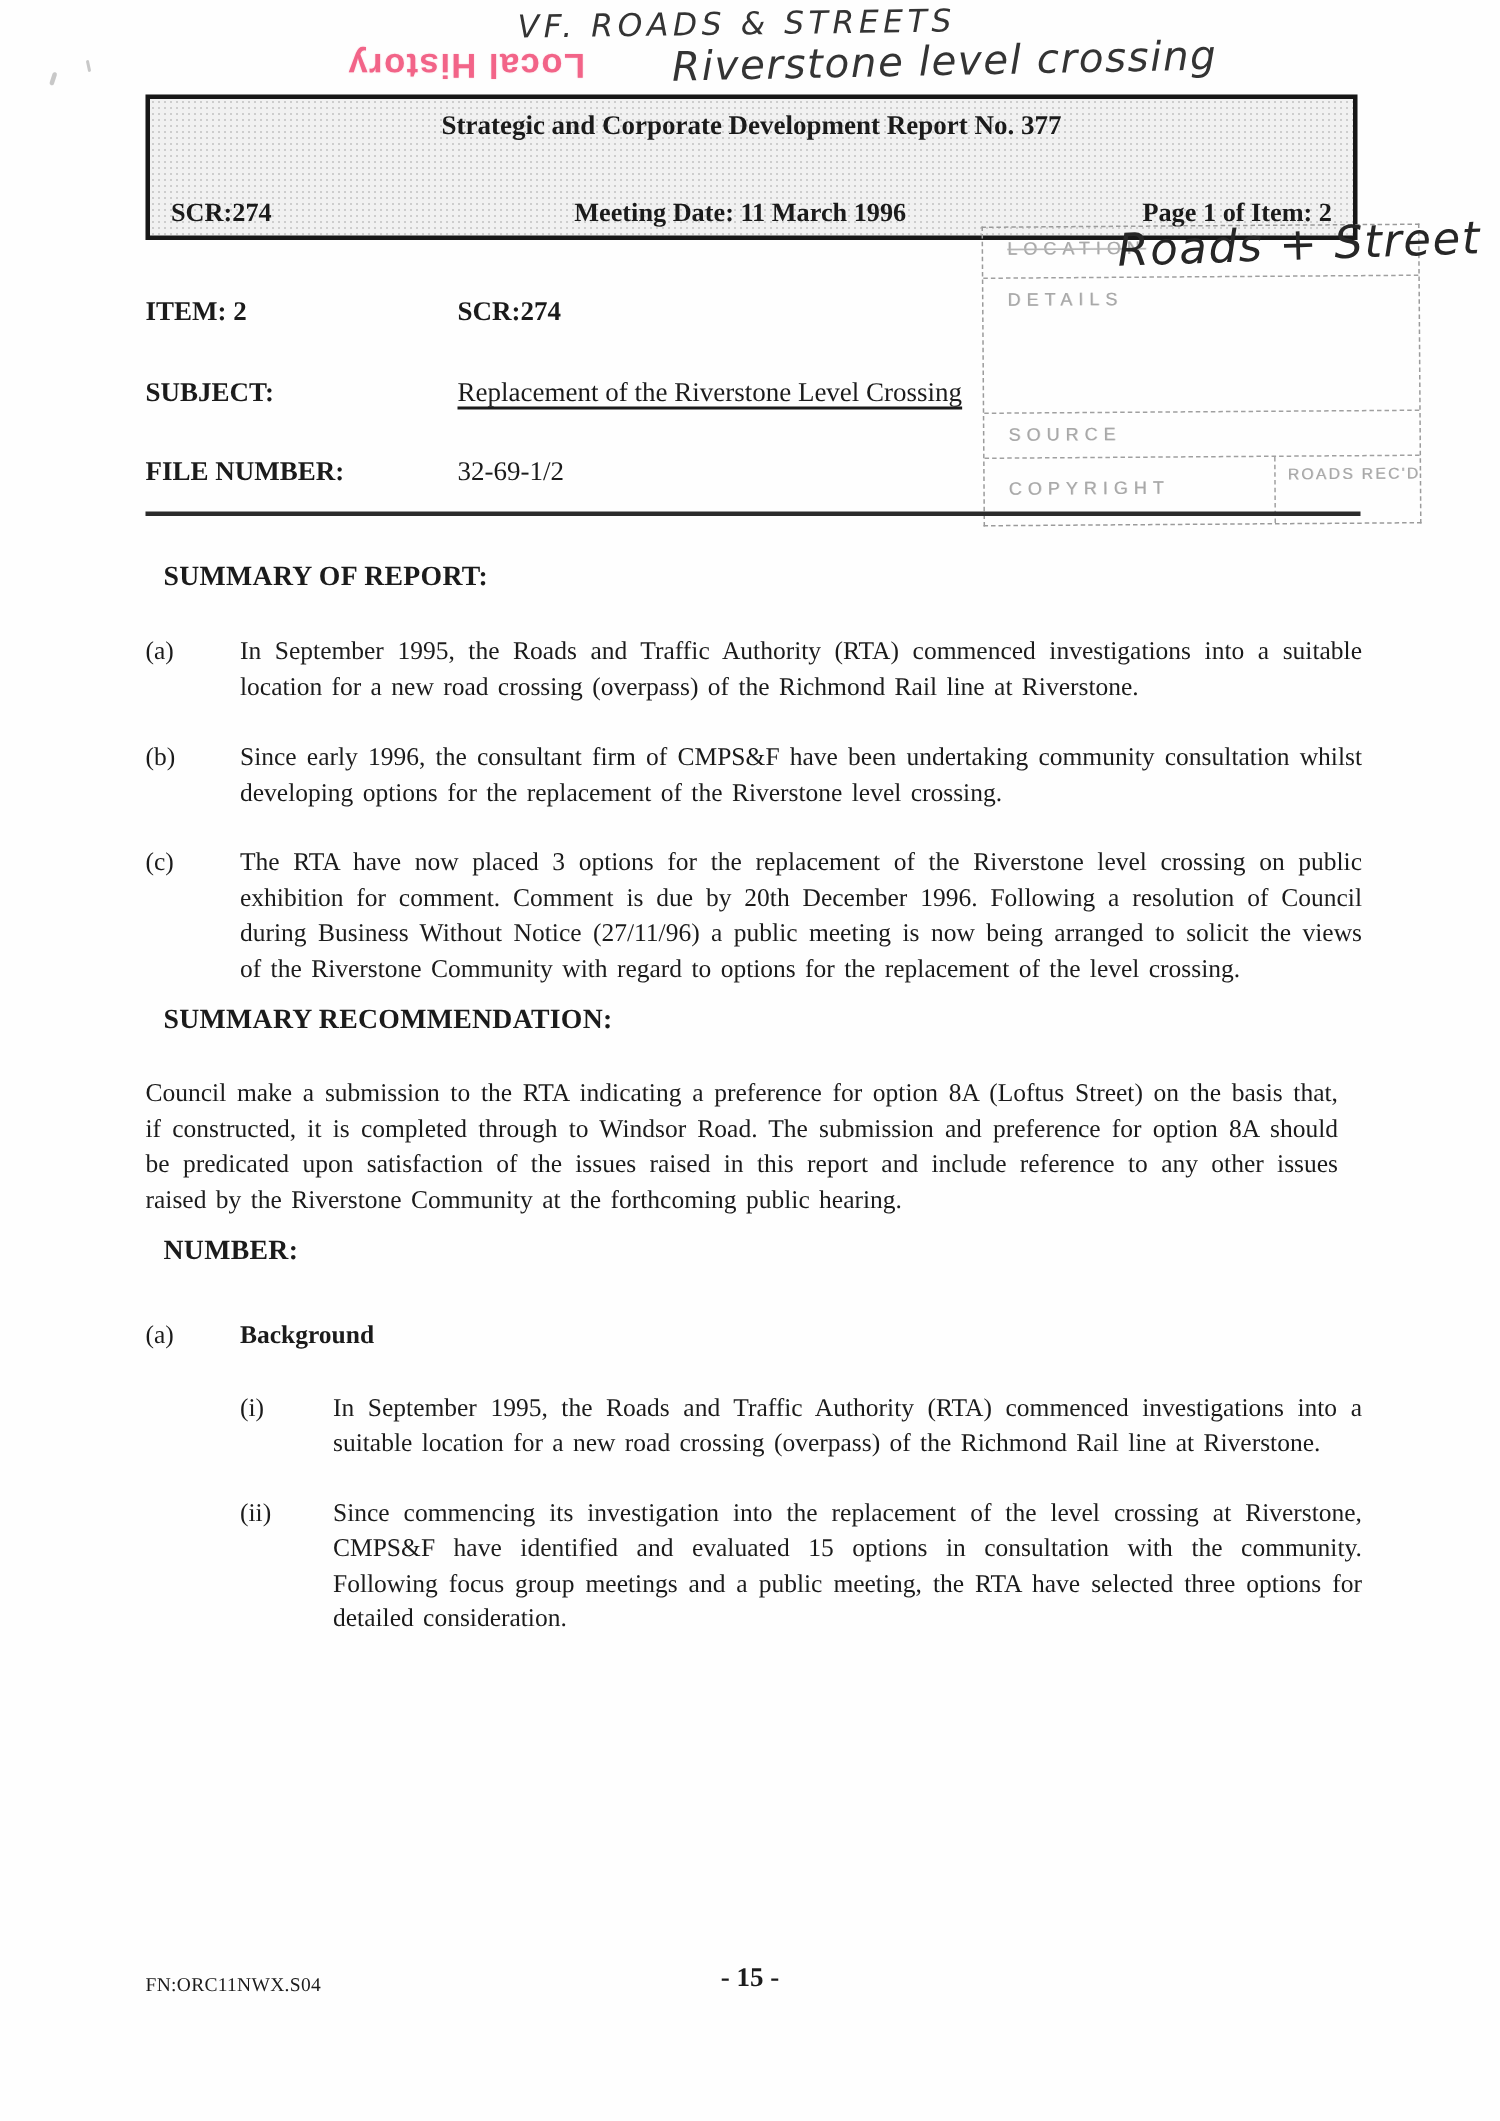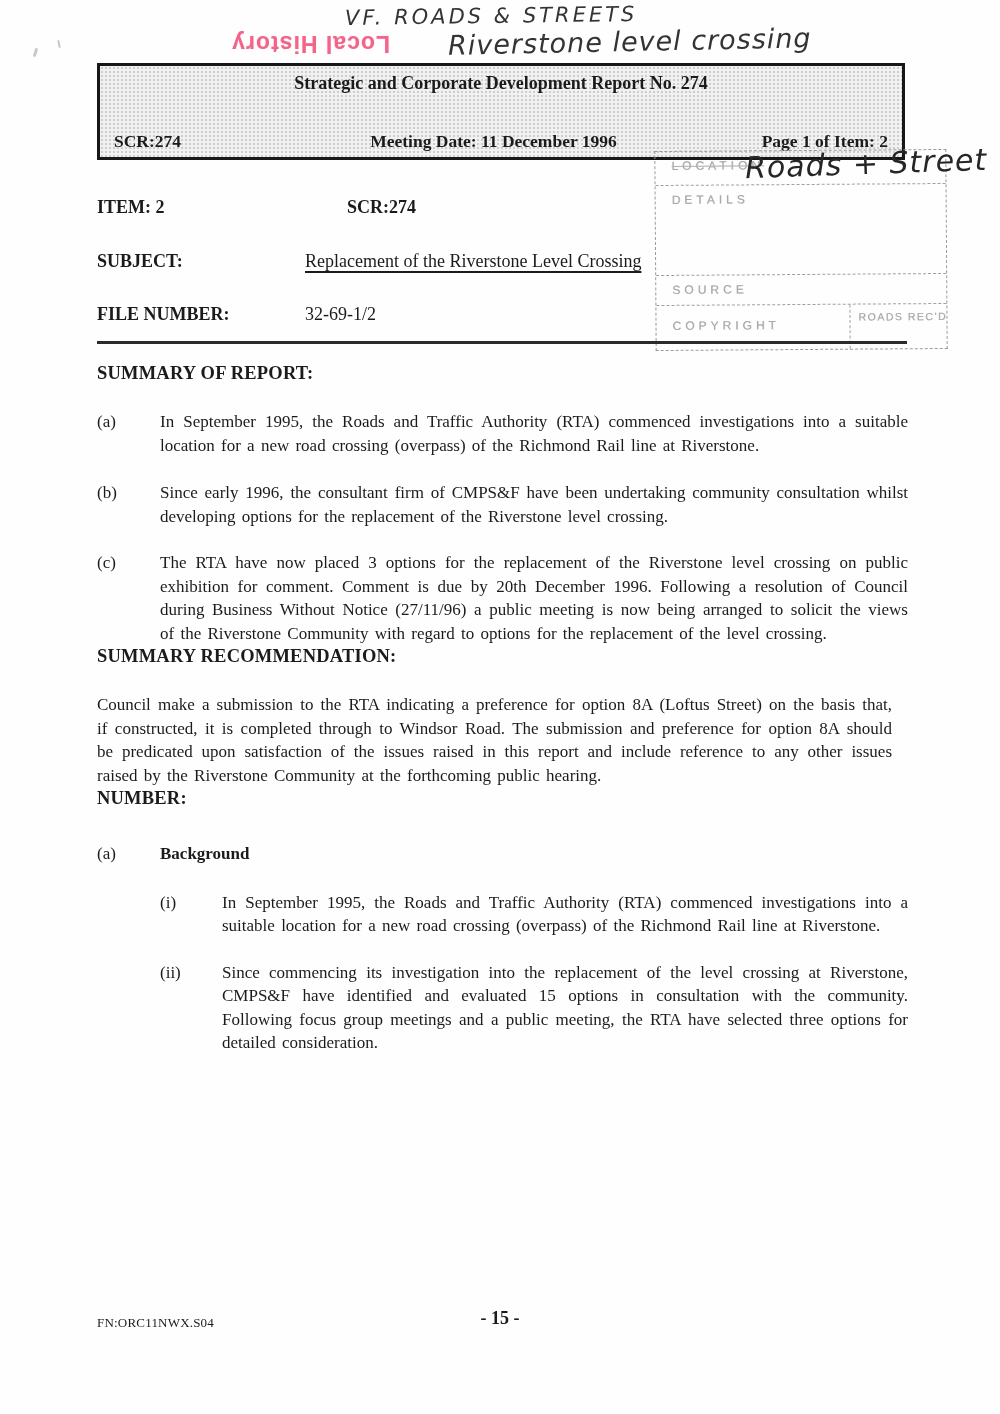--- a/index.html
+++ b/index.html
@@ -83,34 +83,34 @@
   .r4 .slabel{top:13px;}
   .datecell{
     position:absolute;right:0;top:0;bottom:0;width:97px;
     border-left:1.5px dashed #a0a0a0;box-sizing:border-box;
   }
   .datecell .slabel{left:8px;top:6px;font-size:10.5px;letter-spacing:1.5px;}
   .loc-label{text-decoration:line-through;text-decoration-color:#99999988;}
 
   
   .mrow{position:absolute;left:97px;width:560px;display:flex;font-size:18px;}
-  .m1{top:197px;gap:42px;}
+  .m1{top:197px;}
   .m2{top:251px;}
   .m3{top:304px;}
   .mlabel{width:208px;font-weight:bold;flex:none;}
   .mval{flex:1;}
   .bold{font-weight:bold;}
   .underline{text-decoration:underline;text-underline-offset:4px;text-decoration-thickness:1.5px;}
 
   .rule{position:absolute;left:97px;top:341px;width:810px;height:2.5px;background:#2b2b2b;z-index:6;}
 
   
   .docbody{position:absolute;left:97px;top:362px;width:811px;font-size:17px;line-height:23.5px;}
   .docbody h2{
-    font-size:18.5px;font-weight:bold;margin:0;letter-spacing:.2px;line-height:22px;
+    font-size:18.5px;font-weight:bold;margin:12px;letter-spacing:.2px;line-height:22px;
   }
   .h-sum{margin-top:10px;}
   .h-rec{margin-top:46px;}
   .h-rep{margin-top:48px;}
   .item{display:flex;}
   .mt26{margin-top:26px;}
   .mt24{margin-top:24px;}
   .mt23{margin-top:23px;}
   .mt33{margin-top:33px;}
   .mt25{margin-top:25px;}
@@ -131,24 +131,24 @@
 <div class="page">
 
   <div class="artifact a1"></div>
   <div class="artifact a2"></div>
 
   <div class="hw hw1">VF. ROADS &amp; STREETS</div>
   <div class="hw hw2">Riverstone level crossing</div>
   <div class="pink">Local History</div>
 
   <div class="hbox">
-    <div class="hsub">Strategic and Corporate Development Report No. 274</div>
+    <div class="hsub">Strategic and Corporate Development Report No. 377</div>
     <div class="hrow">
       <span class="c1">SCR:274</span>
-      <span class="c2">Meeting Date: 11 December 1996</span>
+      <span class="c2">Meeting Date: 11 March 1996</span>
       <span class="c3">Page 1 of Item: 2</span>
     </div>
   </div>
 
   <div class="stamp">
     <div class="srow r1">
       <span class="slabel loc-label">LOCATION</span>
     </div>
     <div class="srow r2">
       <span class="slabel">DETAILS</span>

